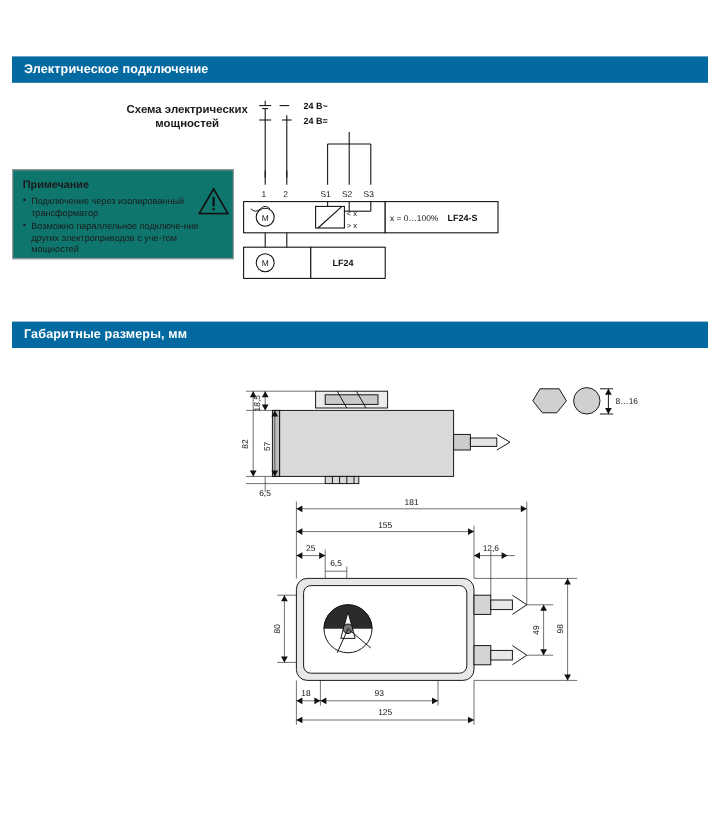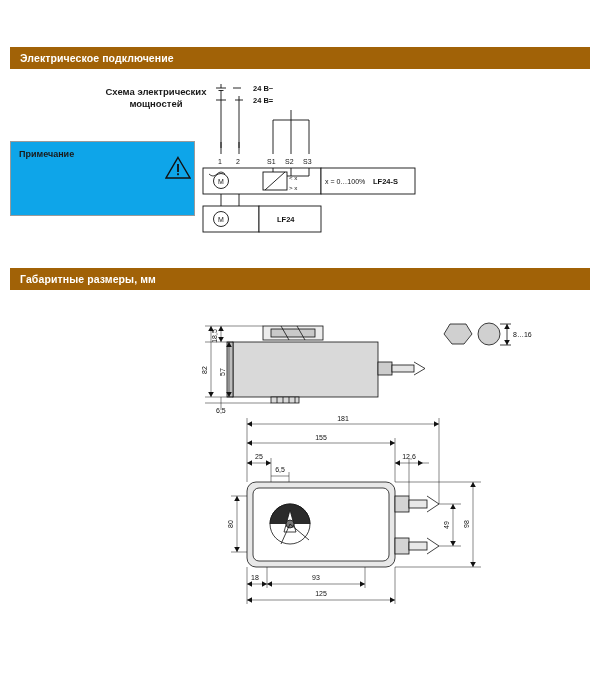--- a/index.html
+++ b/index.html
@@ -15,21 +15,21 @@
     position: relative;
     overflow: hidden;
   }
 
   
   .section-bar {
     position: absolute;
     left: 10px;
     width: 580px;
     height: 22px;
-    background: #a16207;
+    background: #0369a1;
     display: flex;
     align-items: center;
   }
   .section-bar .bar-title {
     font-size: 10.5px;
     font-weight: bold;
     color: #ffffff;
     padding-left: 10px;
     letter-spacing: 0.1px;
   }
@@ -49,21 +49,21 @@
     line-height: 12px;
   }
 
   .note-box {
     position: absolute;
     left: 10px;
     top: 141px;
     width: 183px;
     height: 73px;
     border: 1px solid #9a9a9a;
-    background: #0ea5e9;
+    background: #0f766e;
   }
   .note-title {
     font-size: 9px;
     font-weight: bold;
     margin: 7px 0 4px 8px;
   }
   .note-list {
     margin: 0;
     padding: 0 8px 0 8px;
     list-style: none;
@@ -127,20 +127,24 @@
   <span class="bar-title">Электрическое подключение</span>
 </div>
 
 <div class="wiring-title">
   <div>Схема электрических</div>
   <div>мощностей</div>
 </div>
 
 <div class="note-box">
   <div class="note-title">Примечание</div>
+  <ul class="note-list">
+    <li>Подключение через изолированный трансформатор</li>
+    <li>Возможно параллельное подключе-ние других электроприводов с уче-том мощностей</li>
+  </ul>
 </div>
 
 <svg class="warn-tri" viewBox="0 0 26 23">
   <polygon points="13,1.5 25,22 1,22" fill="none" stroke="#111" stroke-width="1.4"></polygon>
   <rect x="12.1" y="8" width="1.8" height="8" fill="#111"></rect>
   <rect x="12.1" y="17.3" width="1.8" height="1.9" fill="#111"></rect>
 </svg>
 
 <svg id="schematic" width="240" height="165" viewBox="0 0 240 165">
   <g stroke="#111" stroke-width="0.9" fill="none">

